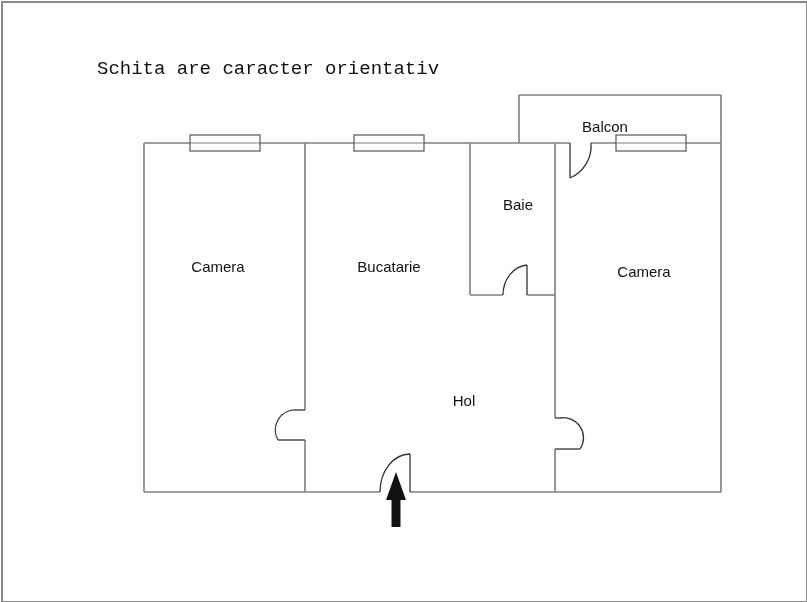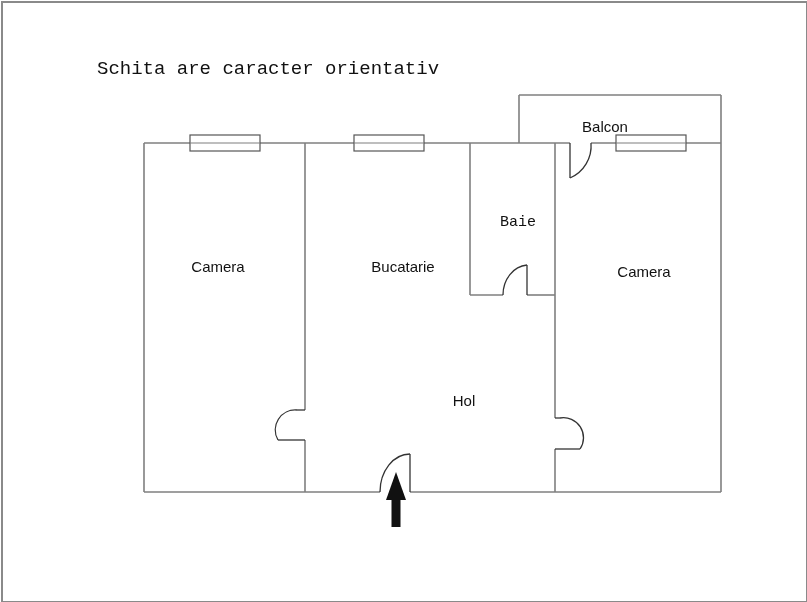--- a/index.html
+++ b/index.html
@@ -87,17 +87,17 @@
     </g>
   </g>
 
   <g fill="#111">
     <rect x="391.5" y="497" width="9" height="30"></rect>
     <polygon points="396,472 386,500 406,500"></polygon>
   </g>
 </svg>
 
 <div class="lbl" style="left:218px; top:266px;">Camera</div>
-<div class="lbl" style="left:403px; top:266px;">Bucatarie</div>
-<div class="lbl" style="left:518px; top:222px;font-family:Liberation Mono, monospace;">Baie</div>
+<div class="lbl" style="left:389px; top:266px;">Bucatarie</div>
+<div class="lbl" style="left:518px; top:204px;">Baie</div>
 <div class="lbl" style="left:644px; top:271px;">Camera</div>
 <div class="lbl" style="left:464px; top:400px;">Hol</div>
 <div class="lbl" style="left:605px; top:126px;">Balcon</div>
 
 </body></html>

